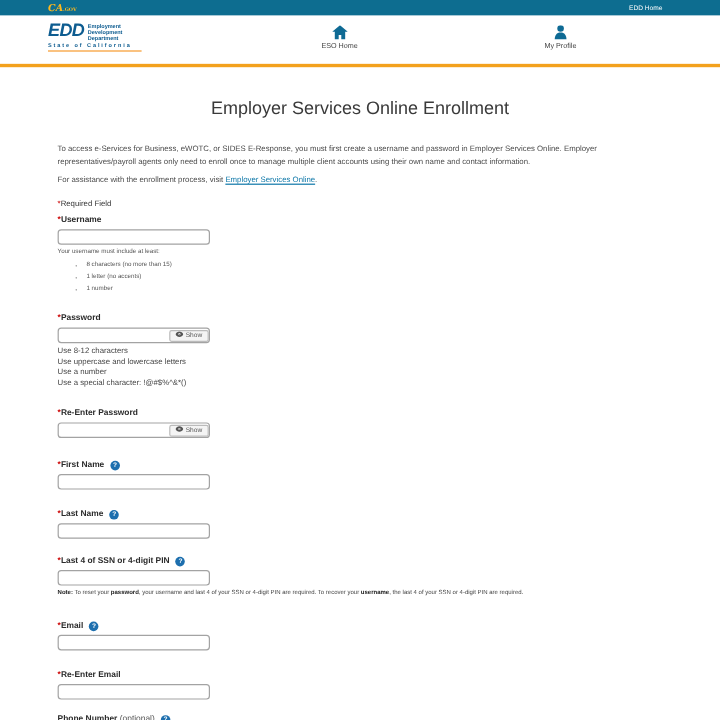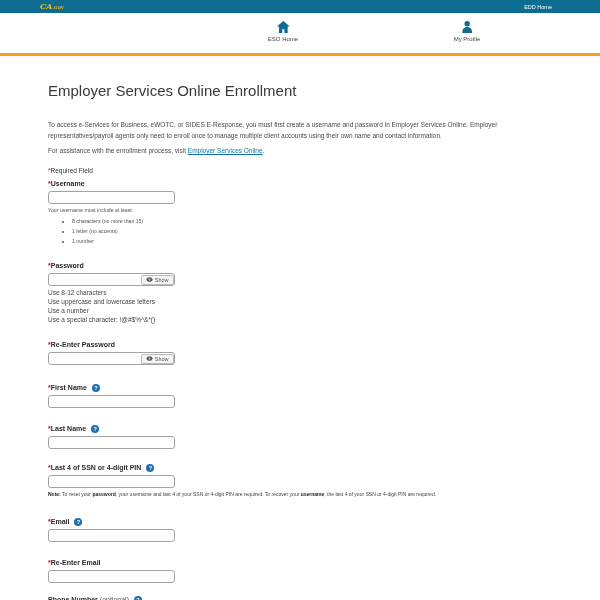--- a/index.html
+++ b/index.html
@@ -30,21 +30,21 @@
   .nav-item.eso { left: 283px; }
   .nav-item.profile { left: 467px; }
   .nav-icon svg { display: block; }
   .nav-label { font-size: 6px; color: #444; }
 
   .gold-rule { height: 3px; background: #f3a11d; }
 
   
   .content { padding: 26px 48px 0 48px; }
   h1 { font-size: 15px; font-weight: 500; color: #3a3a3a; line-height: 17px;
-    margin-bottom: 20px; }
+    margin-bottom: 20px; text-align: center; }
   .intro { font-size: 6.5px; line-height: 11px; color: #4a4a4a; }
   .assist { margin-top: 4px; font-size: 6.5px; line-height: 11px; color: #4a4a4a; }
   .link { color: #0d77a8; text-decoration: underline; cursor: pointer; }
   .required-note { margin-top: 11px; font-size: 6.5px; color: #333; }
   .req { color: #cc0000; }
 
   .field-label { font-size: 7px; font-weight: bold; color: #2b2b2b; line-height: 8px;
     display: flex; align-items: center; }
   .optional { font-weight: normal; color: #555; margin-left: 2px; }
   .help-icon { display: inline-block; width: 8px; height: 8px; border-radius: 50%;
@@ -80,20 +80,31 @@
 </style>
 </head>
 <body>
 
 <div class="topbar">
   <span class="ca-brand"><span>CA</span><small>.GOV</small></span>
   <a class="topbar-link">EDD Home</a>
 </div>
 
 <div class="header">
+  <div class="edd-logo">
+    <div class="edd-logo-top">
+      <span class="edd-acronym">EDD</span>
+      <span class="edd-dept">
+        <div>Employment</div>
+        <div>Development</div>
+        <div>Department</div>
+      </span>
+    </div>
+    <div class="edd-tagline">State of California</div>
+  </div>
 
   <div class="nav-item eso">
     <span class="nav-icon">
       <svg width="13" height="12" viewBox="0 0 24 22" fill="#0e6a94">
           <path d="M12 0 L24 10 H20 V22 H14 V15 H10 V22 H4 V10 H0 Z"></path>
         </svg>
     </span>
     <span class="nav-label">ESO Home</span>
   </div>
 

